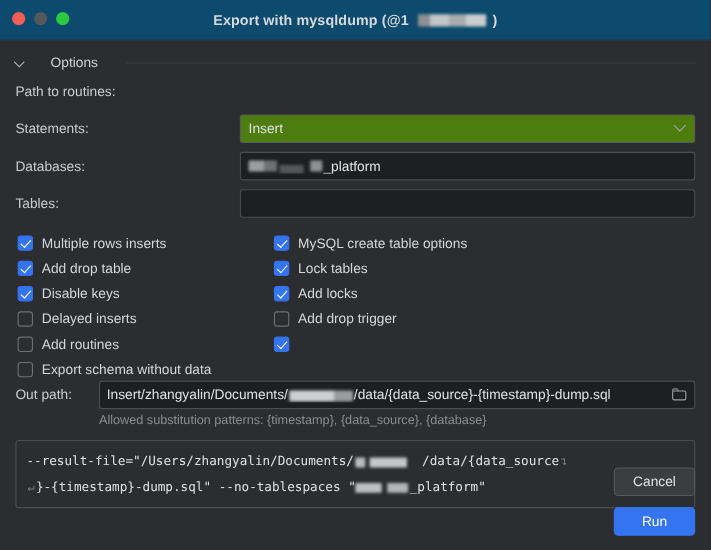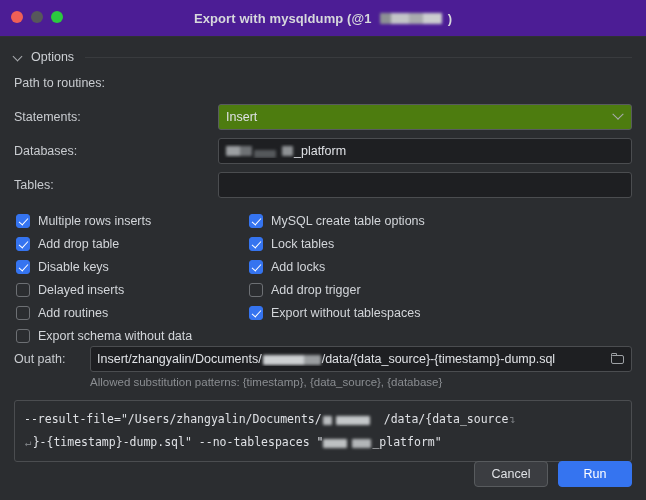--- a/index.html
+++ b/index.html
@@ -21,21 +21,21 @@
     width: 646px;
     height: 500px;
     background: #2b2d30;
     box-sizing: border-box;
   }
 
   
   .titlebar {
     position: relative;
     height: 36px;
-    background: #4c1d95;
+    background: #0c4a6e;
     display: flex;
     align-items: center;
     border-bottom: 1px solid #2f3134;
   }
   .traffic {
     position: absolute;
     left: 11px;
     top: 11px;
     display: flex;
     gap: 8px;
@@ -80,21 +80,21 @@
 
   
   .content {
     padding: 0 14px;
     position: relative;
   }
 
   .section-head {
     display: flex;
     align-items: center;
-    gap: 7px;
+    gap: 22px;
     margin-top: 13px;
     margin-bottom: 4px;
   }
   .chev {
     width: 10px;
     height: 10px;
     position: relative;
     flex: 0 0 auto;
   }
   .chev::before {
@@ -384,20 +384,21 @@
   }
 
   
   .footer {
     position: absolute;
     right: 14px;
     bottom: 13px;
     display: flex;
     gap: 10px;
     align-items: center;
+    flex-direction: column;
   }
   .btn {
     height: 26px;
     min-width: 74px;
     border-radius: 4px;
     font-size: 12.5px;
     display: flex;
     align-items: center;
     justify-content: center;
     box-sizing: border-box;
@@ -511,21 +512,20 @@
       <div class="check col-b" style="top:46px">
         <span class="cb on"></span>
         <span class="check-label">Add locks</span>
       </div>
       <div class="check col-b" style="top:69px">
         <span class="cb off"></span>
         <span class="check-label">Add drop trigger</span>
       </div>
       <div class="check col-b" style="top:92px">
         <span class="cb on"></span>
-        <span class="check-label">Export without tablespaces</span>
       </div>
     </div>
 
     <div class="outrow">
       <span class="out-label">Out path:</span>
       <div class="field">
         <span class="out-inner">
           <span>Insert/zhangyalin/Documents/</span>
           <span class="redact out-redact"></span>
           <span>/data/{data_source}-{timestamp}-dump.sql</span>

